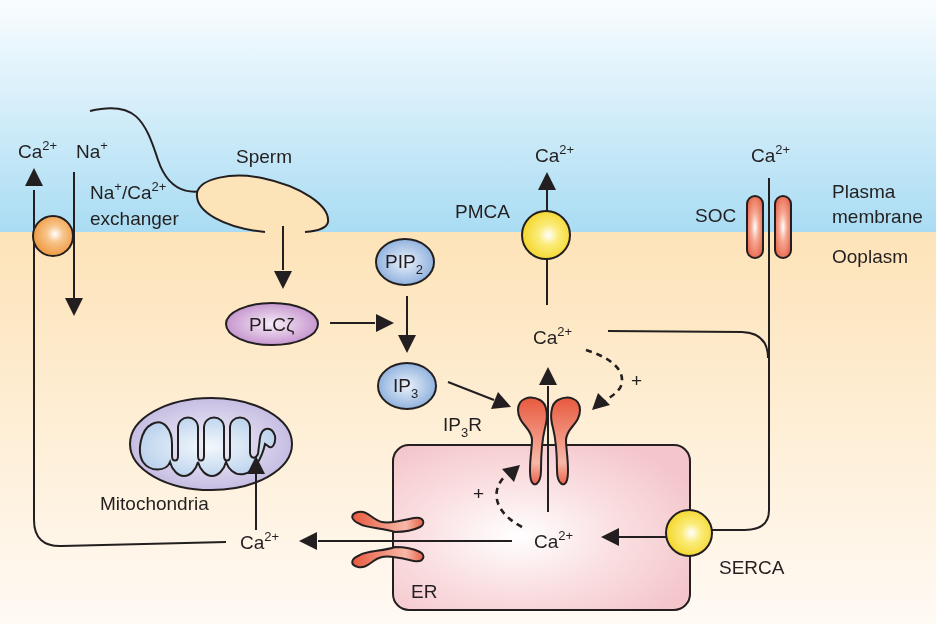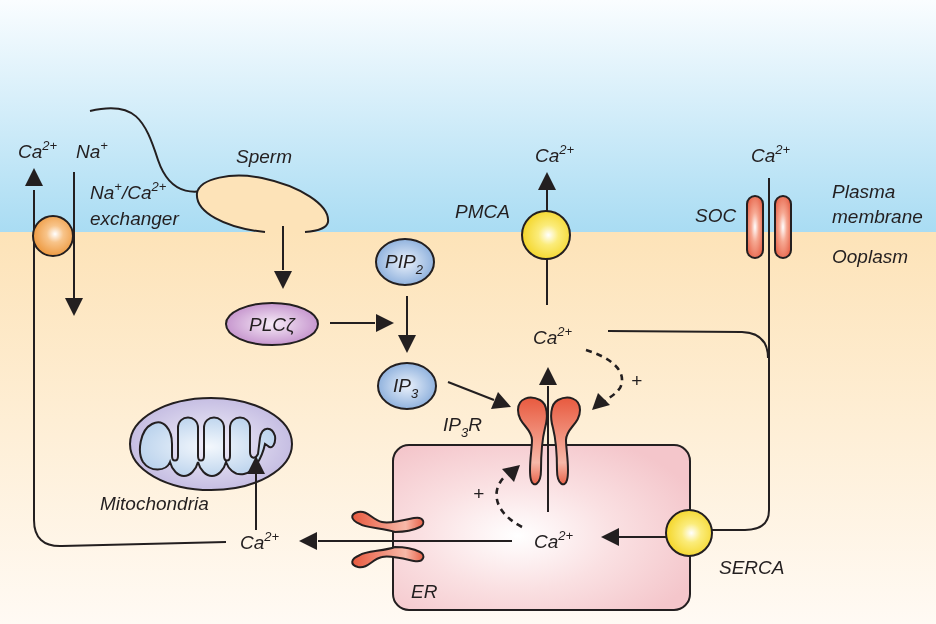--- a/index.html
+++ b/index.html
@@ -1,17 +1,17 @@
 <!DOCTYPE html>
 <html><head>
 <meta charset="utf-8">
 <style>
   html, body { margin: 0; padding: 0; }
   body { width: 936px; height: 624px; overflow: hidden; background: #ffffff; }
-  #stage { position: relative; width: 936px; height: 624px; font-style: italic; }
+  #stage { position: relative; width: 936px; height: 624px; }
   svg { display: block; }
   .lbl { font-family: "Liberation Sans", sans-serif; font-size: 19px; fill: #231f20; }
   .lbl-sm { font-family: "Liberation Sans", sans-serif; font-size: 13px; fill: #231f20; }
   .stroke { stroke: #231f20; stroke-width: 2; fill: none; }
   .dash { stroke: #231f20; stroke-width: 2.6; fill: none; stroke-dasharray: 6 5; }
   .head { fill: #231f20; }
 </style>
 </head>
 <body>
 

